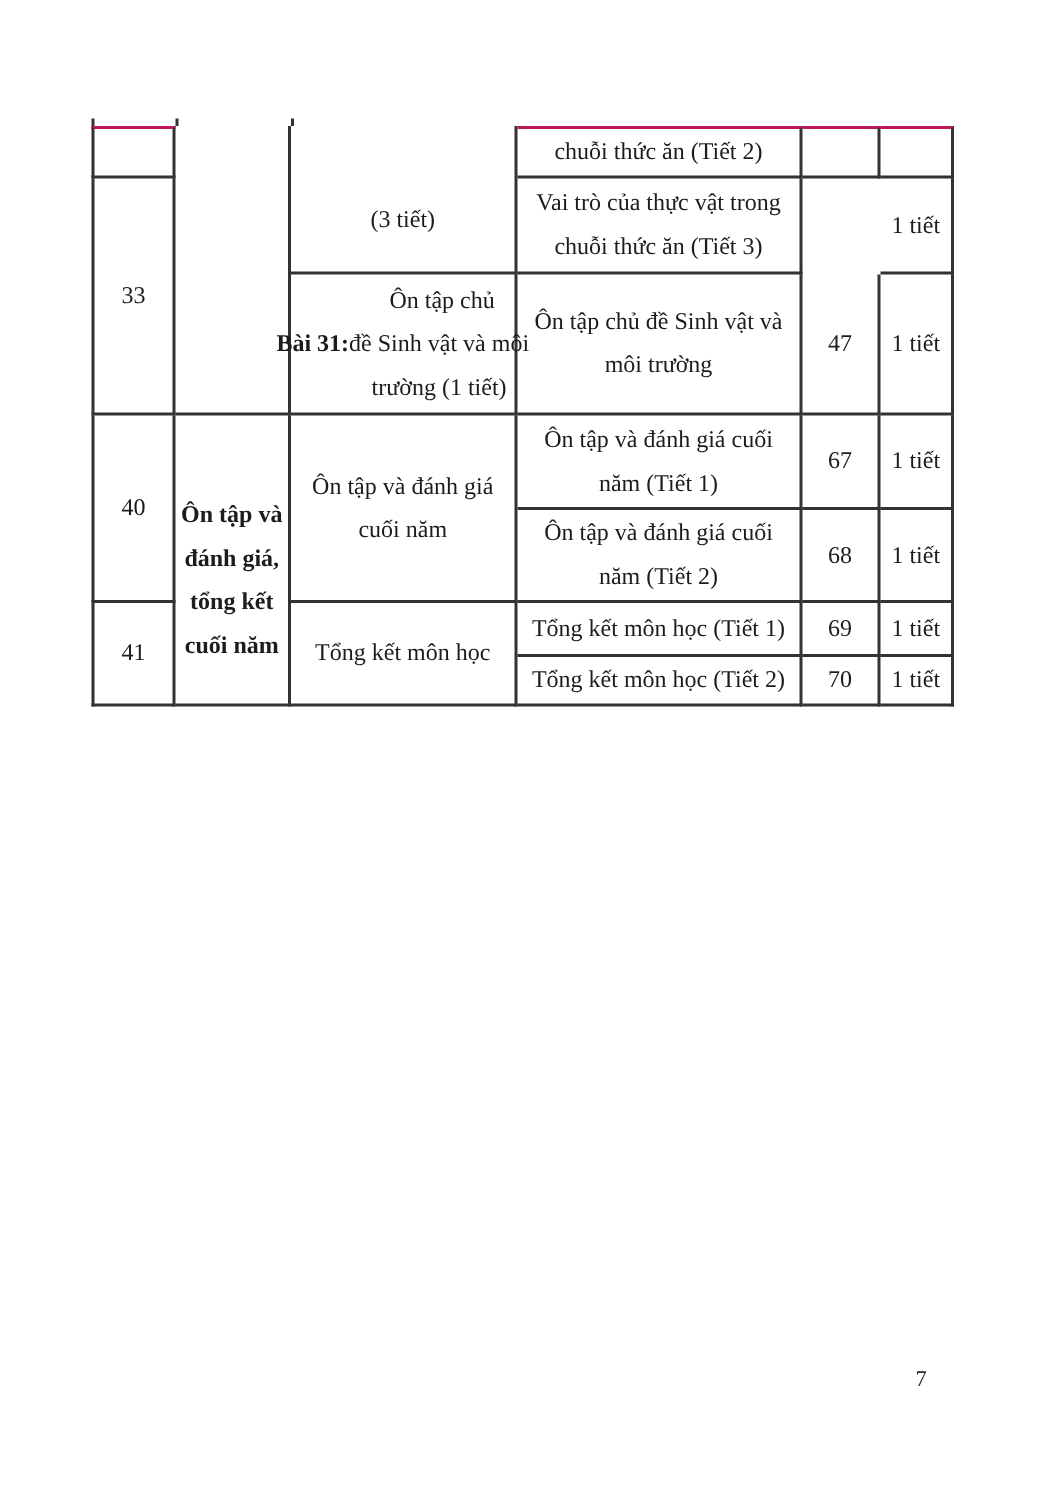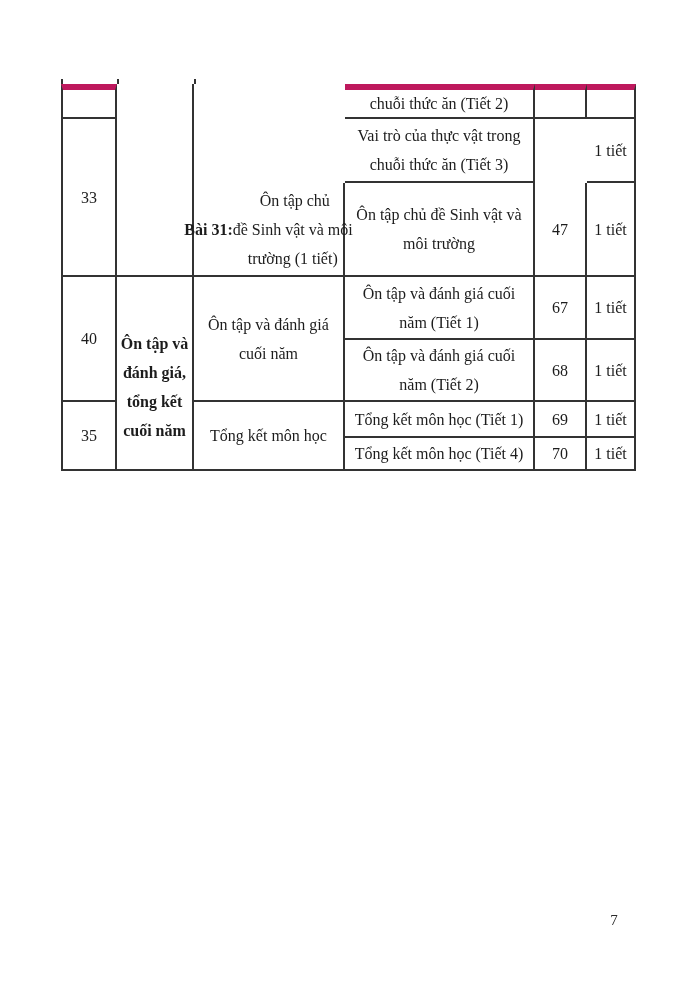--- a/index.html
+++ b/index.html
@@ -27,21 +27,21 @@
     display: flex;
     align-items: center;
     justify-content: center;
     text-align: center;
     white-space: pre;
     font-size: 16px;
     line-height: 29px;
     overflow: visible;
   }
   .bl { border-left: 2px solid #333; }
-  .bt { border-top: 6px solid #be185d; font-family: Liberation Serif, serif; }
+  .bt { border-top: 2px solid #be185d; font-family: Liberation Serif, serif; }
   .bold { font-weight: bold; }
   
   .carry-pad { padding-top: 28px; }
   .theme-pad { padding-top: 28px; }
 
   
   .vtick {
     position: absolute;
     width: 2px; height: 5px;
     background: #333;
@@ -63,20 +63,21 @@
 <div class="page">
 
   <div class="vtick" style="left:61px"></div>
   <div class="vtick" style="left:117px"></div>
   <div class="vtick" style="left:194px"></div>
 
   <div class="sched">
 
     <div class="cell bl bt" style="grid-row:1; grid-column:1"></div>
     <div class="cell" style="grid-row:1/4; grid-column:2"></div>
+    <div class="cell carry-pad" style="grid-row:1/3; grid-column:3">(3 tiết)</div>
     <div class="cell bt" style="grid-row:1; grid-column:4">chuỗi thức ăn (Tiết 2)</div>
     <div class="cell bt" style="grid-row:1; grid-column:5"></div>
     <div class="cell bt" style="grid-row:1; grid-column:6"></div>
 
     <div class="cell bl" style="grid-row:2/4; grid-column:1">33</div>
     <div class="cell" style="grid-row:2; grid-column:4">Vai trò của thực vật trong
 chuỗi thức ăn (Tiết 3)</div>
     <div class="cell" style="grid-row:2; grid-column:6">1 tiết</div>
 
     <div class="cell" style="grid-row:3; grid-column:3"><b>Bài 31:</b><span> Ôn tập chủ
@@ -97,26 +98,26 @@
     <div class="cell" style="grid-row:4; grid-column:4">Ôn tập và đánh giá cuối
 năm (Tiết 1)</div>
     <div class="cell" style="grid-row:4; grid-column:5">67</div>
     <div class="cell" style="grid-row:4; grid-column:6">1 tiết</div>
 
     <div class="cell" style="grid-row:5; grid-column:4">Ôn tập và đánh giá cuối
 năm (Tiết 2)</div>
     <div class="cell" style="grid-row:5; grid-column:5">68</div>
     <div class="cell" style="grid-row:5; grid-column:6">1 tiết</div>
 
-    <div class="cell bl" style="grid-row:6/8; grid-column:1">35</div>
+    <div class="cell bl" style="grid-row:6/8; grid-column:1">41</div>
     <div class="cell" style="grid-row:6/8; grid-column:3">Tổng kết môn học</div>
     <div class="cell" style="grid-row:6; grid-column:4">Tổng kết môn học (Tiết 1)</div>
     <div class="cell" style="grid-row:6; grid-column:5">69</div>
     <div class="cell" style="grid-row:6; grid-column:6">1 tiết</div>
 
-    <div class="cell" style="grid-row:7; grid-column:4">Tổng kết môn học (Tiết 4)</div>
+    <div class="cell" style="grid-row:7; grid-column:4">Tổng kết môn học (Tiết 2)</div>
     <div class="cell" style="grid-row:7; grid-column:5">70</div>
     <div class="cell" style="grid-row:7; grid-column:6">1 tiết</div>
 
   </div>
 
   <div class="page-number">7</div>
 </div>
 
 </body></html>

